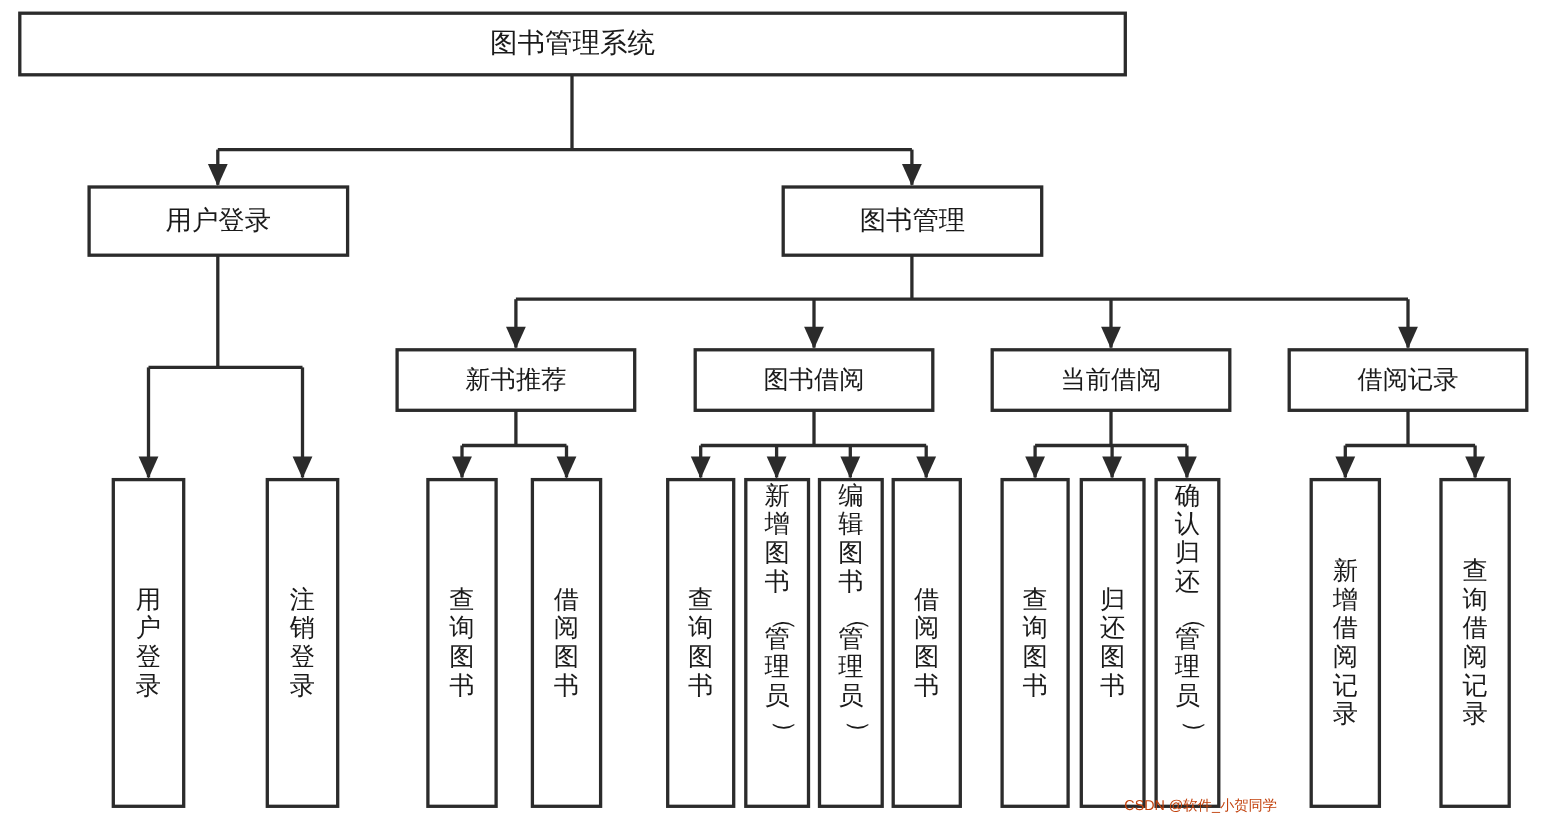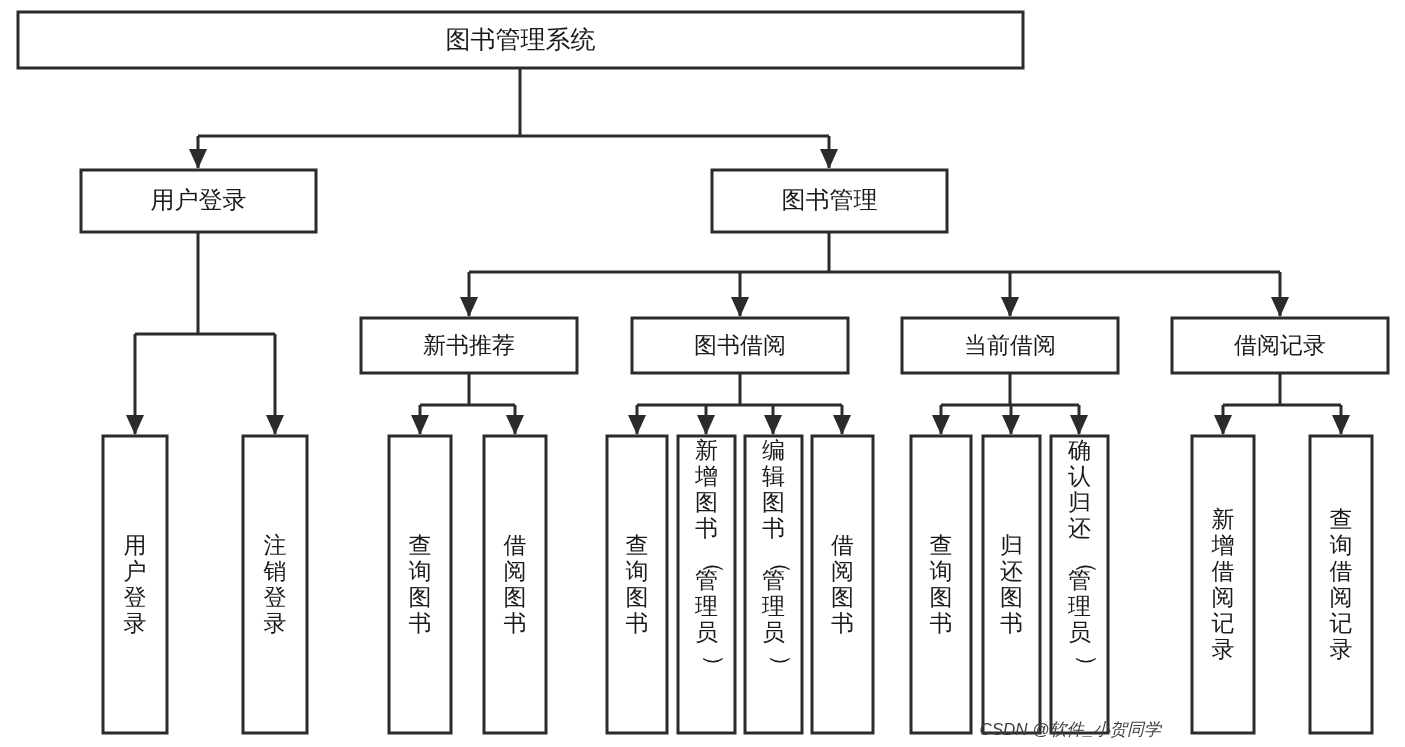--- a/index.html
+++ b/index.html
@@ -51,26 +51,25 @@
     fill: none;
     stroke-linecap: butt;
   }
   .arrow-head {
     fill: #2b2b2b;
   }
   .watermark {
     position: absolute;
     right: 10px;
     bottom: 6px;
-    color: #404040;
-    font-size: 17px;
+    color: #c2410c;
+    font-size: 13px;
     font-family: "Liberation Sans", "DejaVu Sans", sans-serif;
     white-space: nowrap;
     user-select: none;
-    font-style: italic;
   }
 </style>
 </head>
 <body>
 
 <div id="diagram-root">
   <svg class="diagram" viewBox="0 0 1405 747" xmlns="http://www.w3.org/2000/svg">
     <g id="connectors-layer">
         <g>
           <path d="M 520 68 L 520 136" class="connector"></path>

